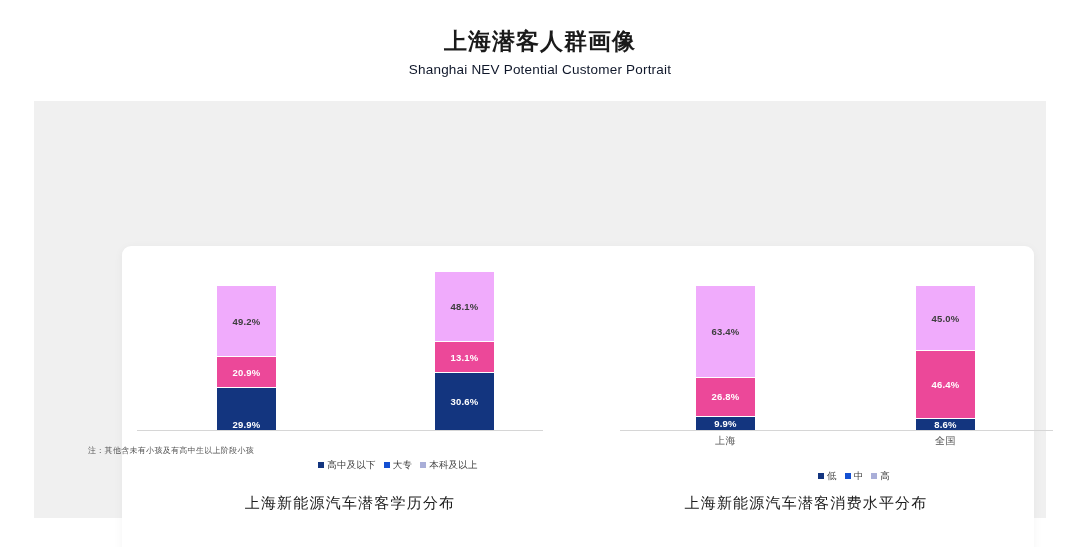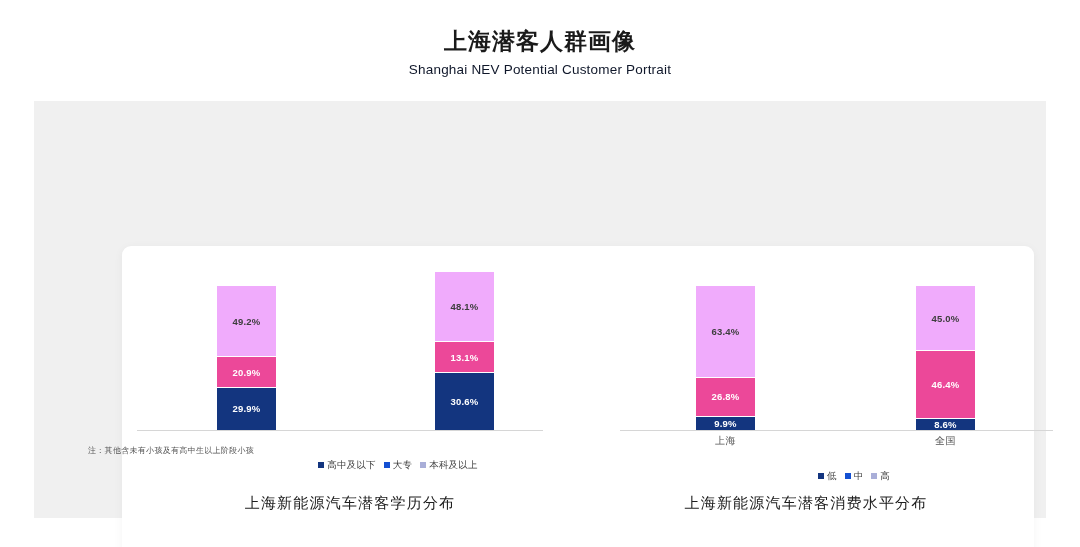--- a/index.html
+++ b/index.html
@@ -213,21 +213,21 @@
 
     <div class="white-card">
 
       <div class="charts-row">
 
         <div class="chart-block left">
           <div class="plot">
             <div class="axis-line"></div>
 
             <div class="bar" id="c0b0" style="left: 79px;">
-                <div class="seg low" style="height: 43.355px;">
+                <div class="seg low" style="height: 43.355px; align-items: flex-end;">
                   <span class="seg-label">29.9%</span>
                 </div>
                 <div class="seg mid" style="height: 30.305px;">
                   <span class="seg-label">20.9%</span>
                 </div>
                 <div class="seg high" style="height: 71.34px;">
                   <span class="seg-label">49.2%</span>
                 </div>
               </div>
             <div class="bar" id="c0b1" style="left: 297px;">

